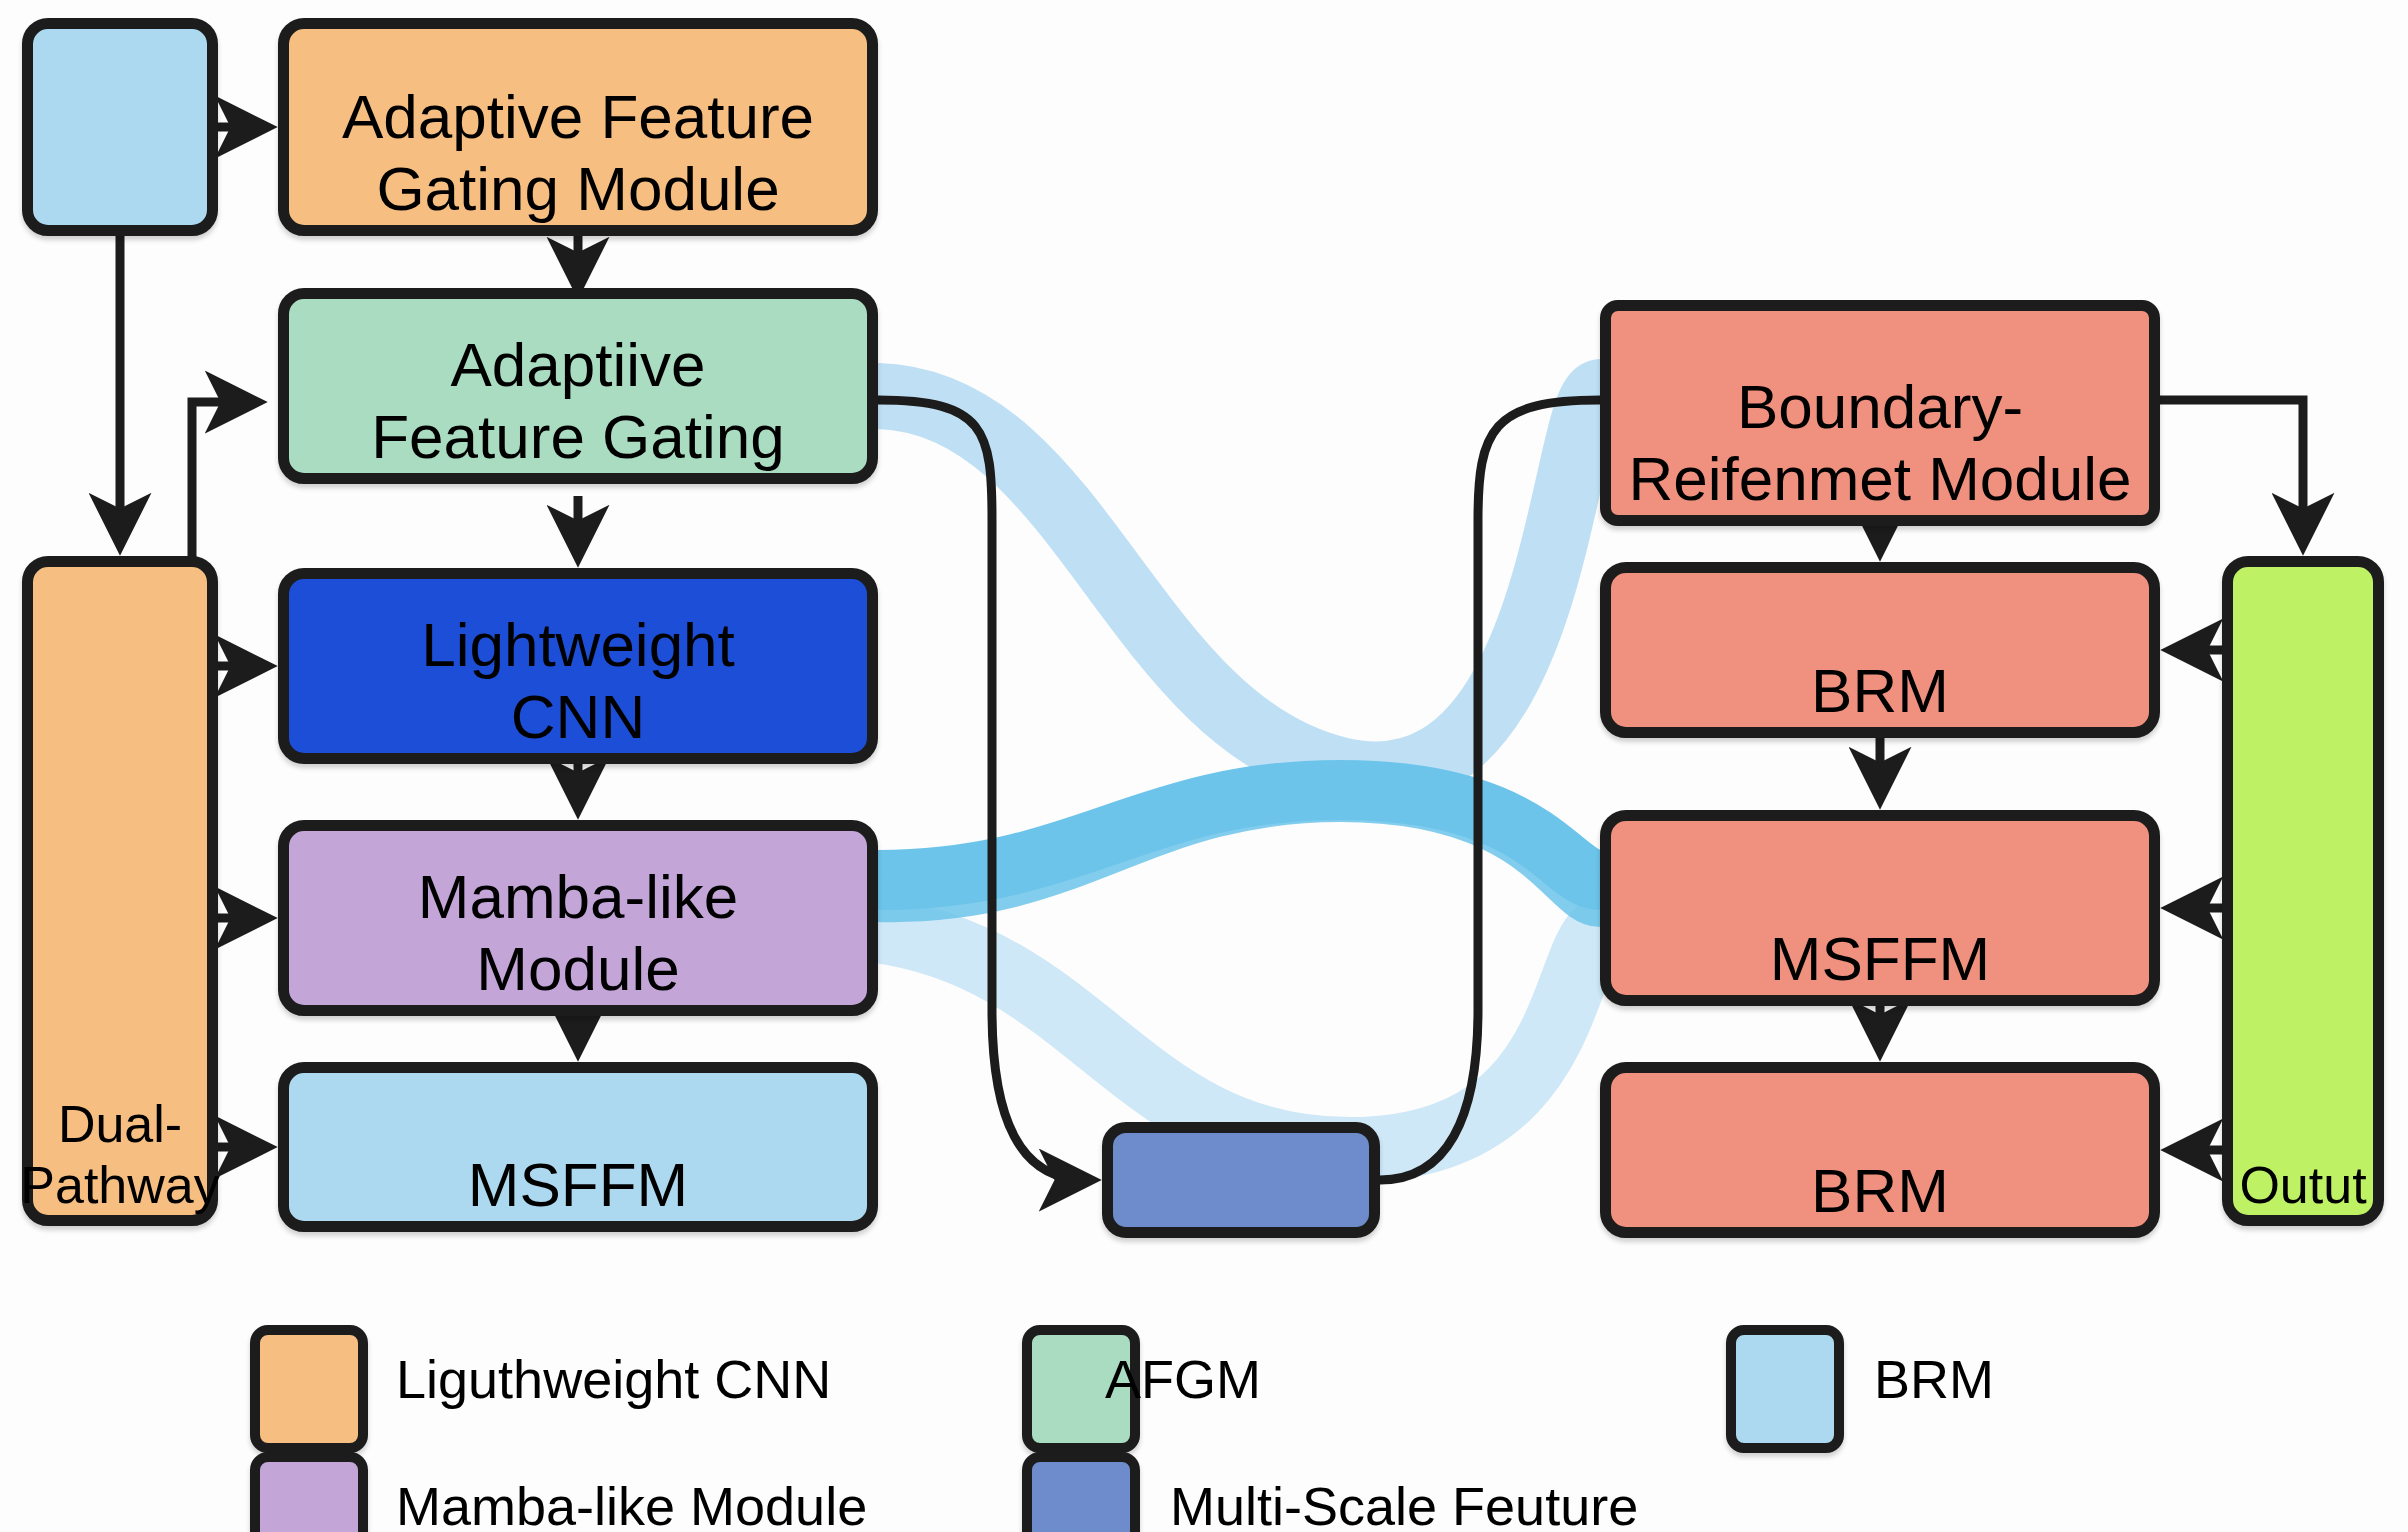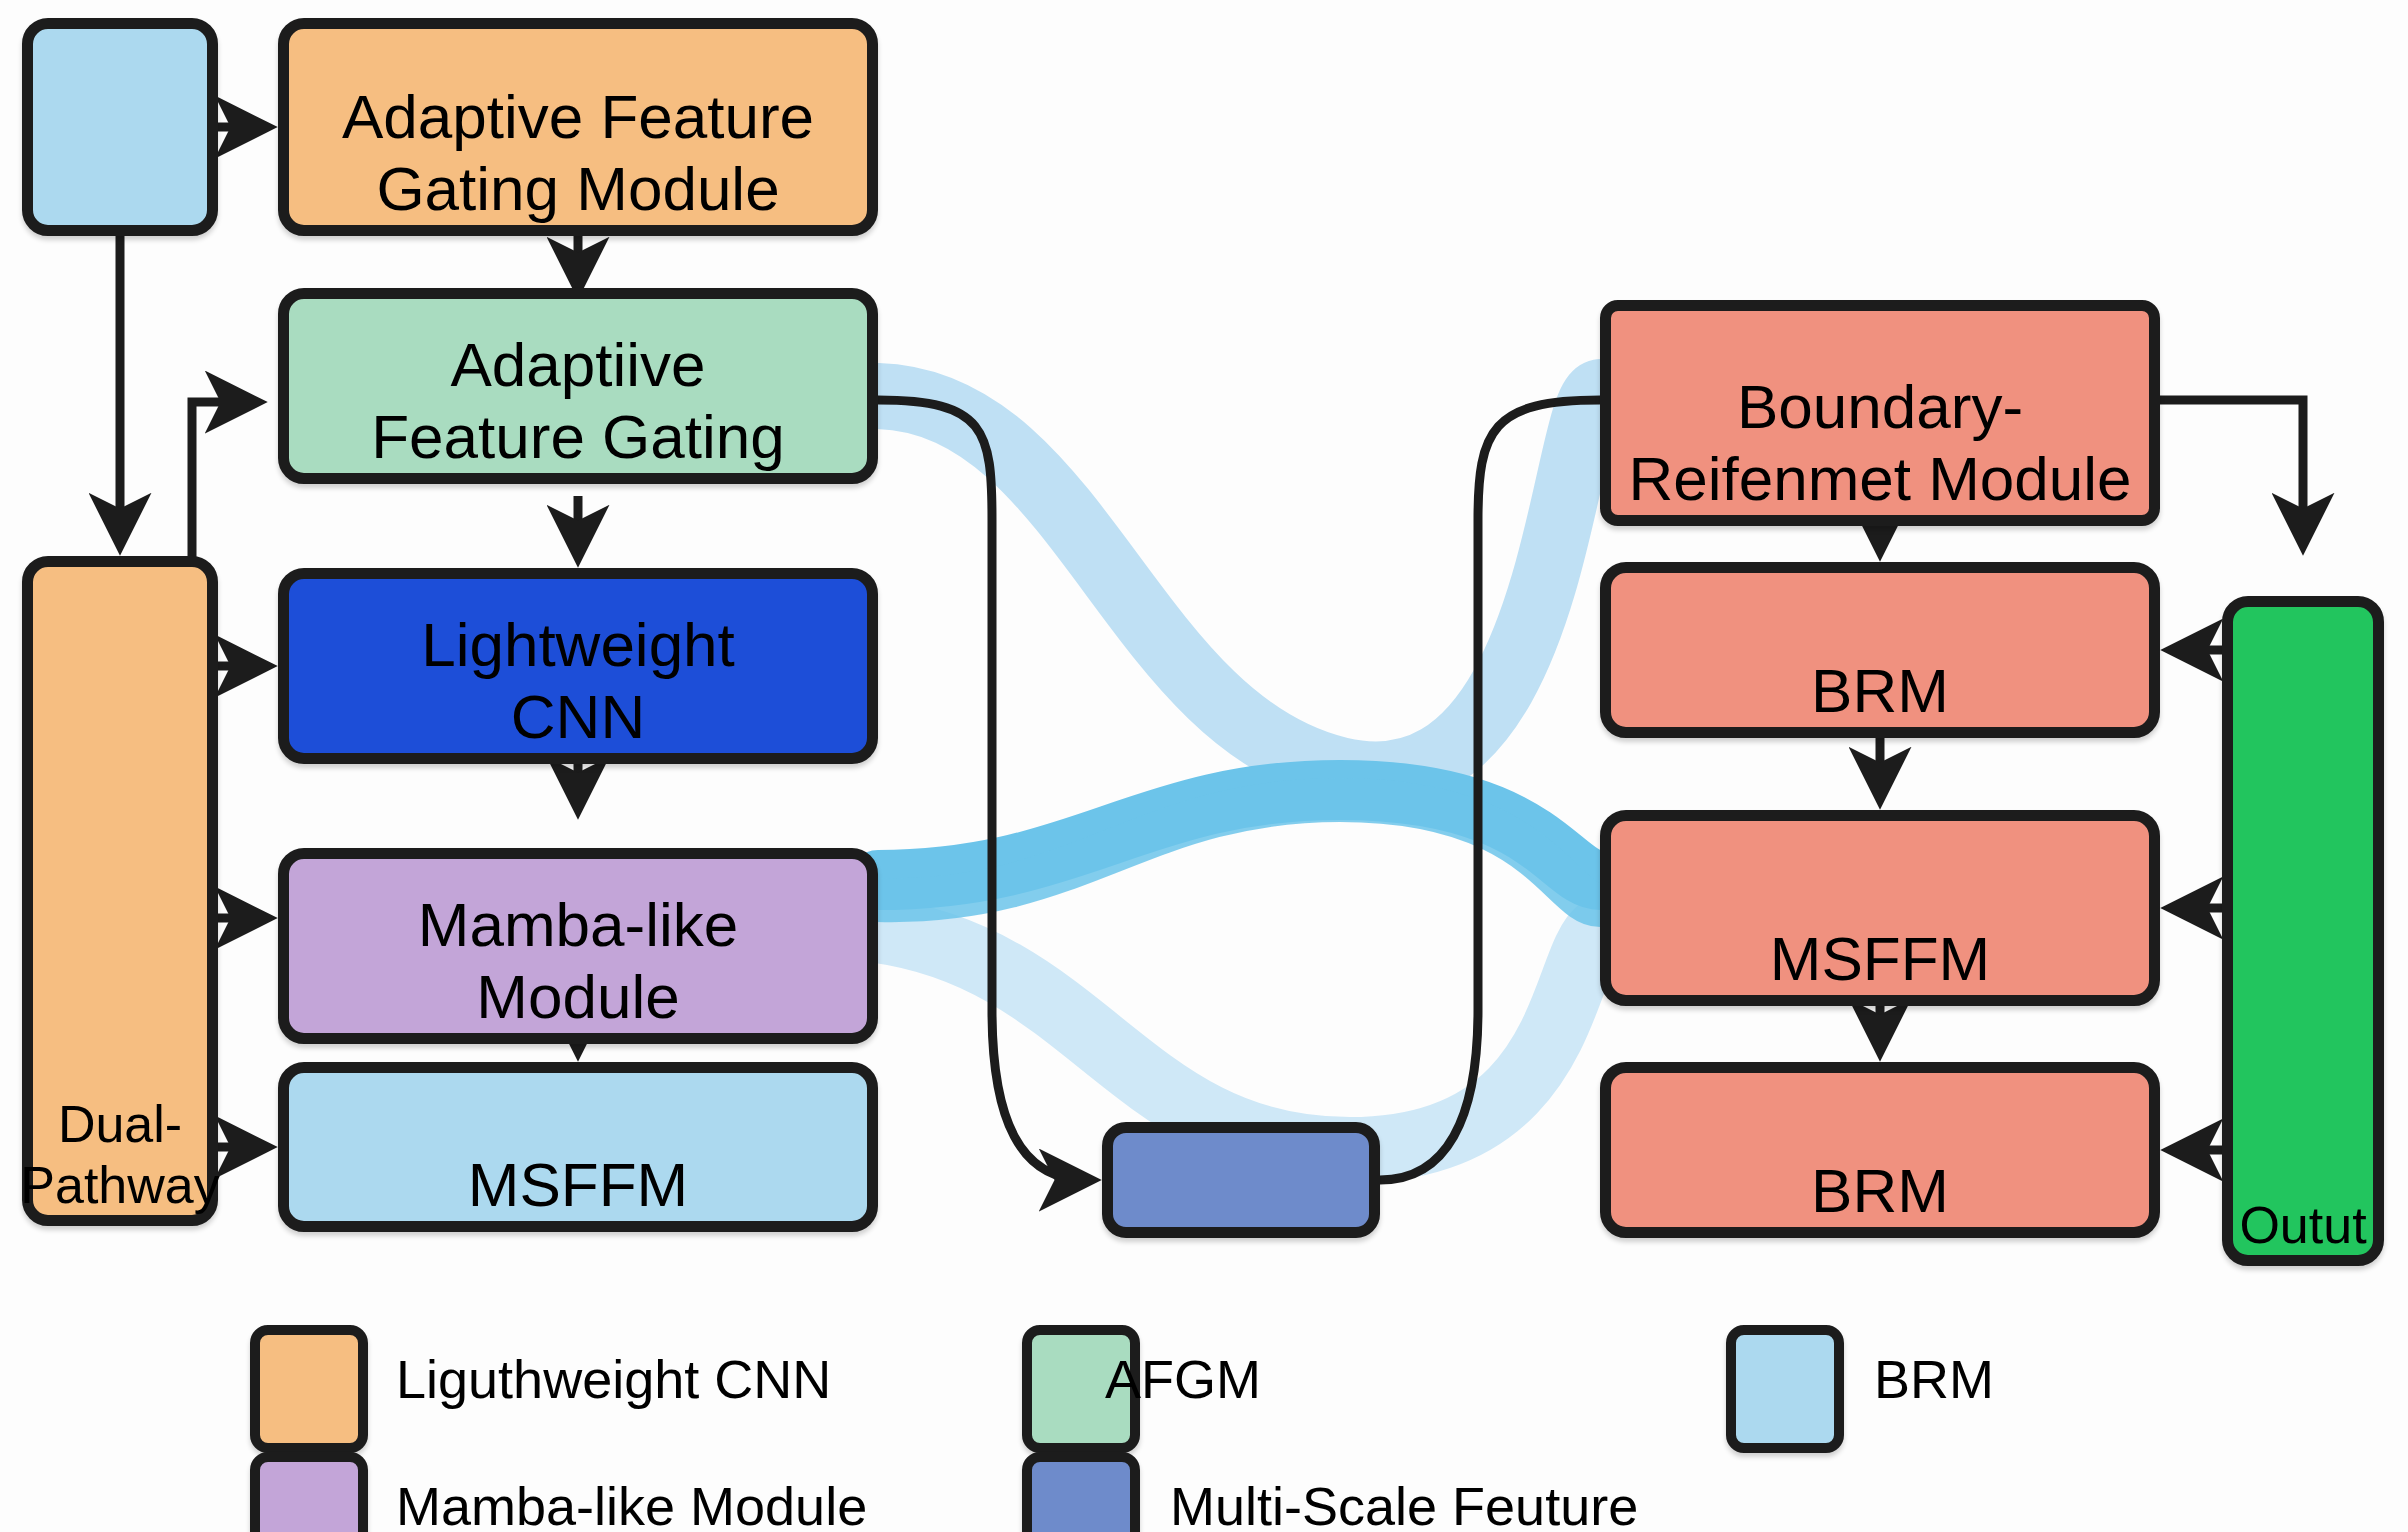--- a/index.html
+++ b/index.html
@@ -138,21 +138,21 @@
 Feature Gating</span>
       </div>
       <div class="node" style="left: 22px; top: 556px; width: 196px; height: 670px; background: rgb(246, 190, 129); font-size: 52px; border-radius: 26px;">
         <span class="lbl">Dual-
 Pathway</span>
       </div>
       <div class="node" style="left: 278px; top: 568px; width: 600px; height: 196px; background: #1d4ed8; font-size: 62px; border-radius: 26px;">
         <span class="lbl">Lightweight
 CNN</span>
       </div>
-      <div class="node" style="left: 278px; top: 848px; width: 600px; height: 196px; background: rgb(195, 165, 216); font-size: 62px; border-radius: 26px;">
+      <div class="node" style="left: 278px; top: 820px; width: 600px; height: 196px; background: rgb(195, 165, 216); font-size: 62px; border-radius: 26px;">
         <span class="lbl">Mamba-like
 Module</span>
       </div>
       <div class="node" style="left: 278px; top: 1062px; width: 600px; height: 170px; background: rgb(172, 217, 239); font-size: 62px; border-radius: 26px;">
         <span class="lbl">MSFFM</span>
       </div>
       <div class="node" style="left: 1102px; top: 1122px; width: 278px; height: 116px; background: rgb(110, 139, 203); font-size: 48px; border-radius: 24px;">
         <span class="lbl"></span>
       </div>
       <div class="node" style="left: 1600px; top: 300px; width: 560px; height: 226px; background: rgb(240, 145, 127); font-size: 62px; border-radius: 18px;">
@@ -161,21 +161,21 @@
       </div>
       <div class="node" style="left: 1600px; top: 562px; width: 560px; height: 176px; background: rgb(240, 145, 127); font-size: 62px; border-radius: 26px;">
         <span class="lbl">BRM</span>
       </div>
       <div class="node" style="left: 1600px; top: 810px; width: 560px; height: 196px; background: rgb(240, 145, 127); font-size: 62px; border-radius: 26px;">
         <span class="lbl">MSFFM</span>
       </div>
       <div class="node" style="left: 1600px; top: 1062px; width: 560px; height: 176px; background: rgb(240, 145, 127); font-size: 62px; border-radius: 26px;">
         <span class="lbl">BRM</span>
       </div>
-      <div class="node" style="left: 2222px; top: 556px; width: 162px; height: 670px; background: #22c55e; font-size: 52px; border-radius: 26px; margin-top: 40px;">
+      <div class="node" style="left: 2222px; top: 556px; width: 162px; height: 670px; background: #bef264; font-size: 52px; border-radius: 26px;">
         <span class="lbl">Outut</span>
       </div>
     </div>
 
   <div id="legend-host">
       <div class="legend-swatch" style="left: 250px; top: 1325px; width: 118px; height: 128px; background: rgb(246, 190, 129);"></div>
       <div class="legend-label" style="left: 348px; top: 1352px;">Liguthweight CNN</div>
       <div class="legend-swatch" style="left: 1022px; top: 1325px; width: 118px; height: 128px; background: rgb(169, 220, 192);"></div>
       <div class="legend-label" style="left: 1057px; top: 1352px;">AFGM</div>
       <div class="legend-swatch" style="left: 1726px; top: 1325px; width: 118px; height: 128px; background: rgb(172, 217, 239);"></div>

